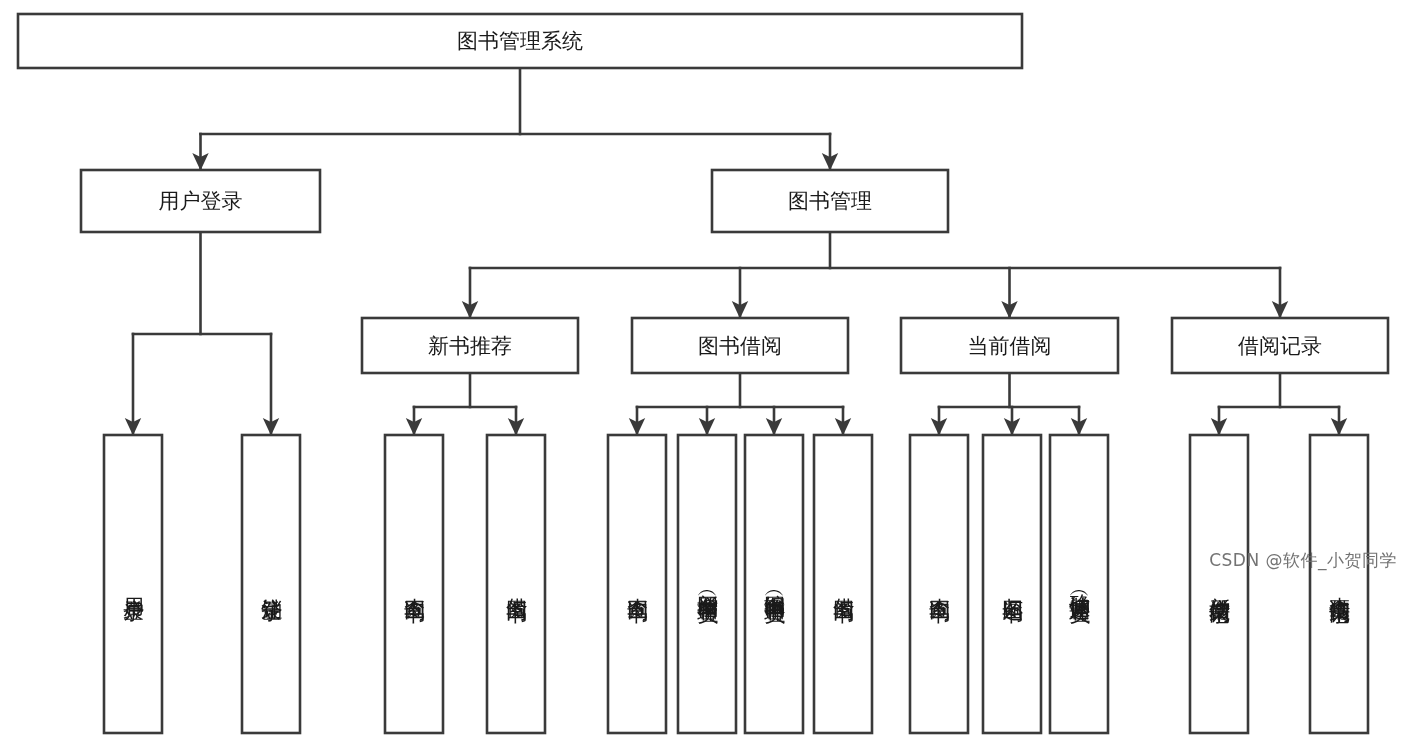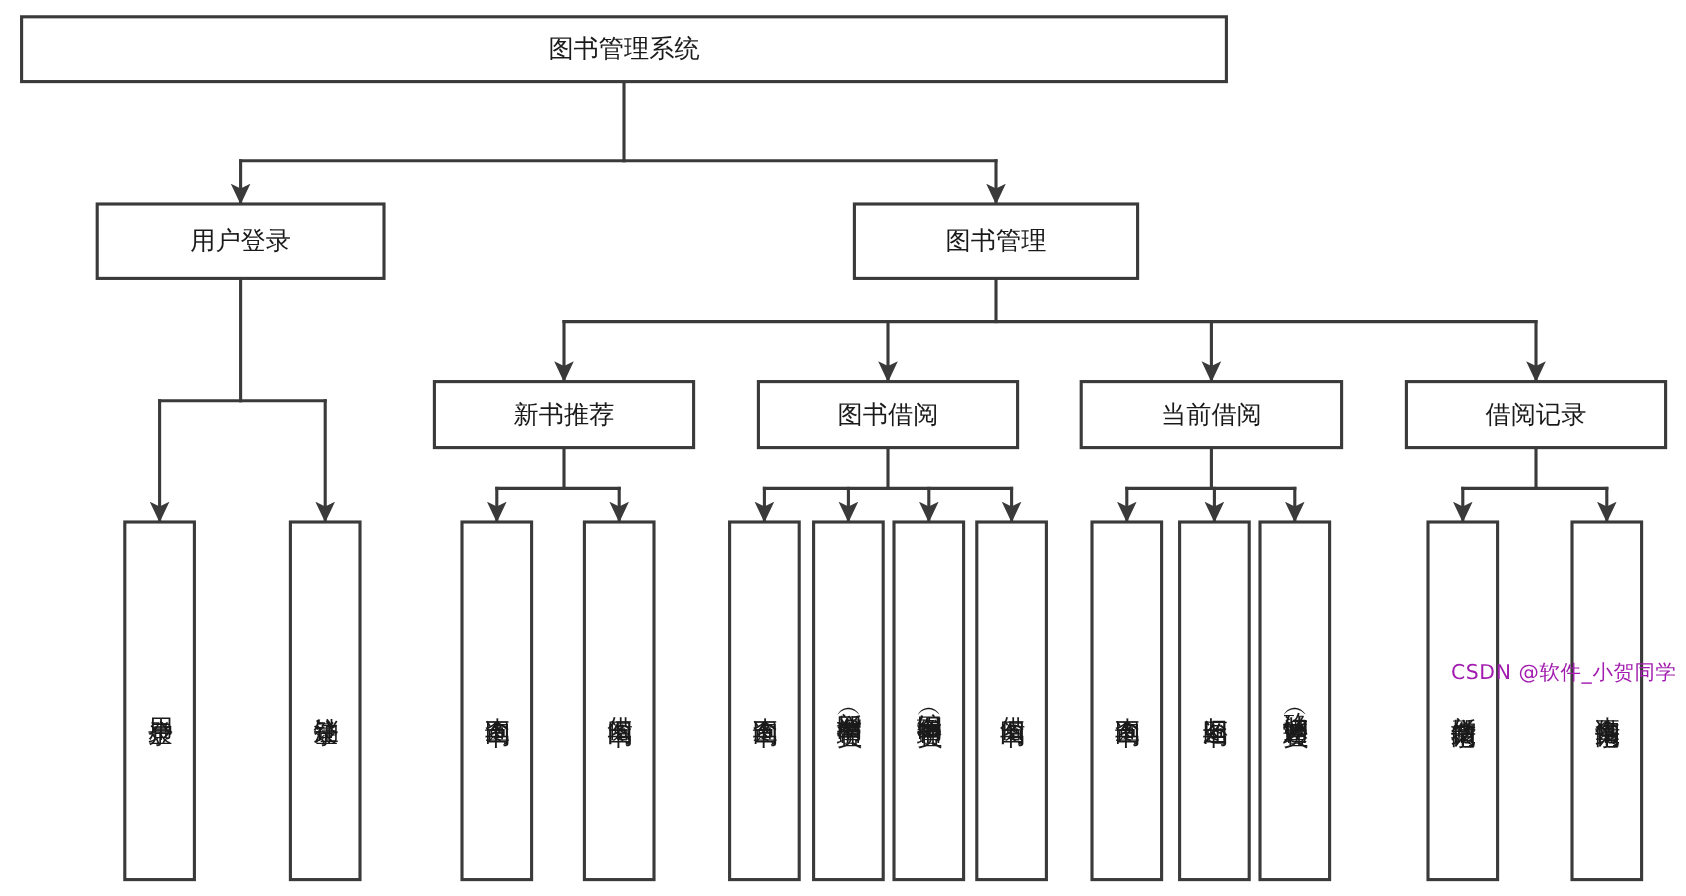--- a/index.html
+++ b/index.html
@@ -66,21 +66,21 @@
     letter-spacing: 1.5px;
     pointer-events: none;
     text-align: center;
   }
   .watermark {
     position: absolute;
     right: 8px;
     bottom: 4px;
     font-family: "DejaVu Sans", "Liberation Sans", sans-serif;
     font-size: 17px;
-    color: #a21caf;
+    color: #737373;
     letter-spacing: 0.5px;
     white-space: nowrap;
   }
 </style>
 </head>
 <body>
 
 <div id="diagram-root">
 
   <svg id="flow-svg" viewBox="0 0 1405 747">

